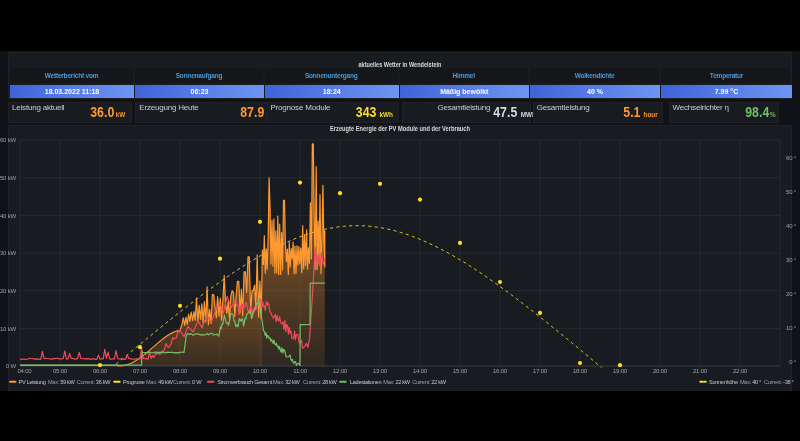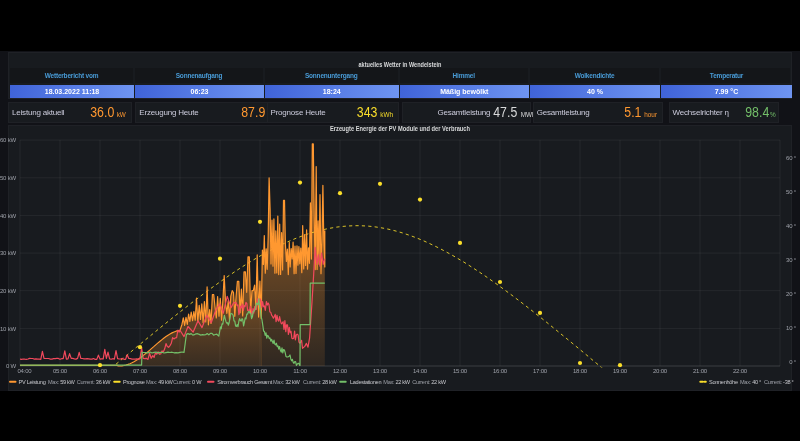--- a/index.html
+++ b/index.html
@@ -7,23 +7,23 @@
 #wx { left:8px; top:1px; width:784px; height:46.5px; }
 #wxt { position:absolute; left:1px; top:15px; right:1px; }
 .thr { display:flex; height:15px; background:#141619; }
 .th { flex:0 0 auto; color:#489ad5; font-size:6.5px; letter-spacing:-0.2px; font-weight:bold; text-align:center; line-height:16px; border-right:2px solid #181B1F; }
 .th:last-child { border-right:none; }
 .tdr { display:flex; height:13px; margin-top:1.5px; }
 .td { flex:0 0 auto; color:#fff; font-size:7px; font-weight:bold; text-align:center; line-height:13px;
       background:linear-gradient(100deg,#3f63d8 0%,#6f95f2 100%); border-right:1px solid #181B1F; }
 .td:last-child { border-right:none; }
 .sp { position:absolute; top:50.5px; height:21px; background:#181B1F; border:1px solid #1f2126;
-      display:flex; align-items:center; justify-content:space-between; padding:0 5px 0 3px; }
+      display:flex; align-items:flex-start; justify-content:space-between; padding:0 5px 0 3px; }
 .spl { color:#ccccdc; font-size:8px; letter-spacing:-0.2px; white-space:nowrap; }
-.spv { font-weight:normal; white-space:nowrap; }
+.spv { font-weight:bold; white-space:nowrap; }
 #chart { left:8px; top:73.5px; width:784px; height:266px; }
 </style></head>
 <body>
 <div id="dash">
  <div class="panel" id="wx">
   <div id="wxt">
    <div class="thr">
           <div class="th" style="width:125px">Wetterbericht vom</div>
           <div class="th" style="width:130px">Sonnenaufgang</div>
           <div class="th" style="width:134.5px">Sonnenuntergang</div>
@@ -43,21 +43,21 @@
  </div>
  <div class="sp" style="left:8.0px;width:123.5px;">
       <span class="spl">Leistung aktuell</span>
       <span class="spv"><span style="color:#FF9830;font-size:14px;display:inline-block;transform:scaleX(0.88);transform-origin:100% 60%">36.0</span><span style="color:#FF9830;font-size:7.5px;display:inline-block;transform:scaleX(0.85);transform-origin:100% 60%;margin-left:0.5px">kW</span></span>
     </div>
     <div class="sp" style="left:135.3px;width:151px;">
       <span class="spl">Erzeugung Heute</span>
       <span class="spv"><span style="color:#FF9830;font-size:14px;display:inline-block;transform:scaleX(0.88);transform-origin:100% 60%">87.9</span><span style="color:#FF9830;font-size:7.5px;display:inline-block;transform:scaleX(0.85);transform-origin:100% 60%;margin-left:0.5px">kWh</span></span>
     </div>
     <div class="sp" style="left:266.5px;width:132.0px;">
-      <span class="spl">Prognose Heute</span>
+      <span class="spl">Prognose Module</span>
       <span class="spv"><span style="color:#FADE2A;font-size:14px;display:inline-block;transform:scaleX(0.88);transform-origin:100% 60%">343</span><span style="color:#FADE2A;font-size:7.5px;display:inline-block;transform:scaleX(0.85);transform-origin:100% 60%;margin-left:0.5px">kWh</span></span>
     </div>
     <div class="sp" style="left:401.5px;width:129.1px;padding-left:35px;">
       <span class="spl">Gesamtleistung</span>
       <span class="spv"><span style="color:#D8D9DA;font-size:14px;display:inline-block;transform:scaleX(0.88);transform-origin:100% 60%">47.5</span><span style="color:#D8D9DA;font-size:7.5px;display:inline-block;transform:scaleX(0.85);transform-origin:100% 60%;margin-left:0.5px">MWh</span></span>
     </div>
     <div class="sp" style="left:532.8px;width:130.4px;">
       <span class="spl">Gesamtleistung</span>
       <span class="spv"><span style="color:#FF9830;font-size:14px;display:inline-block;transform:scaleX(0.88);transform-origin:100% 60%">5.1</span><span style="color:#FF9830;font-size:7.5px;display:inline-block;transform:scaleX(0.85);transform-origin:100% 60%;margin-left:0.5px">hour</span></span>
     </div>

